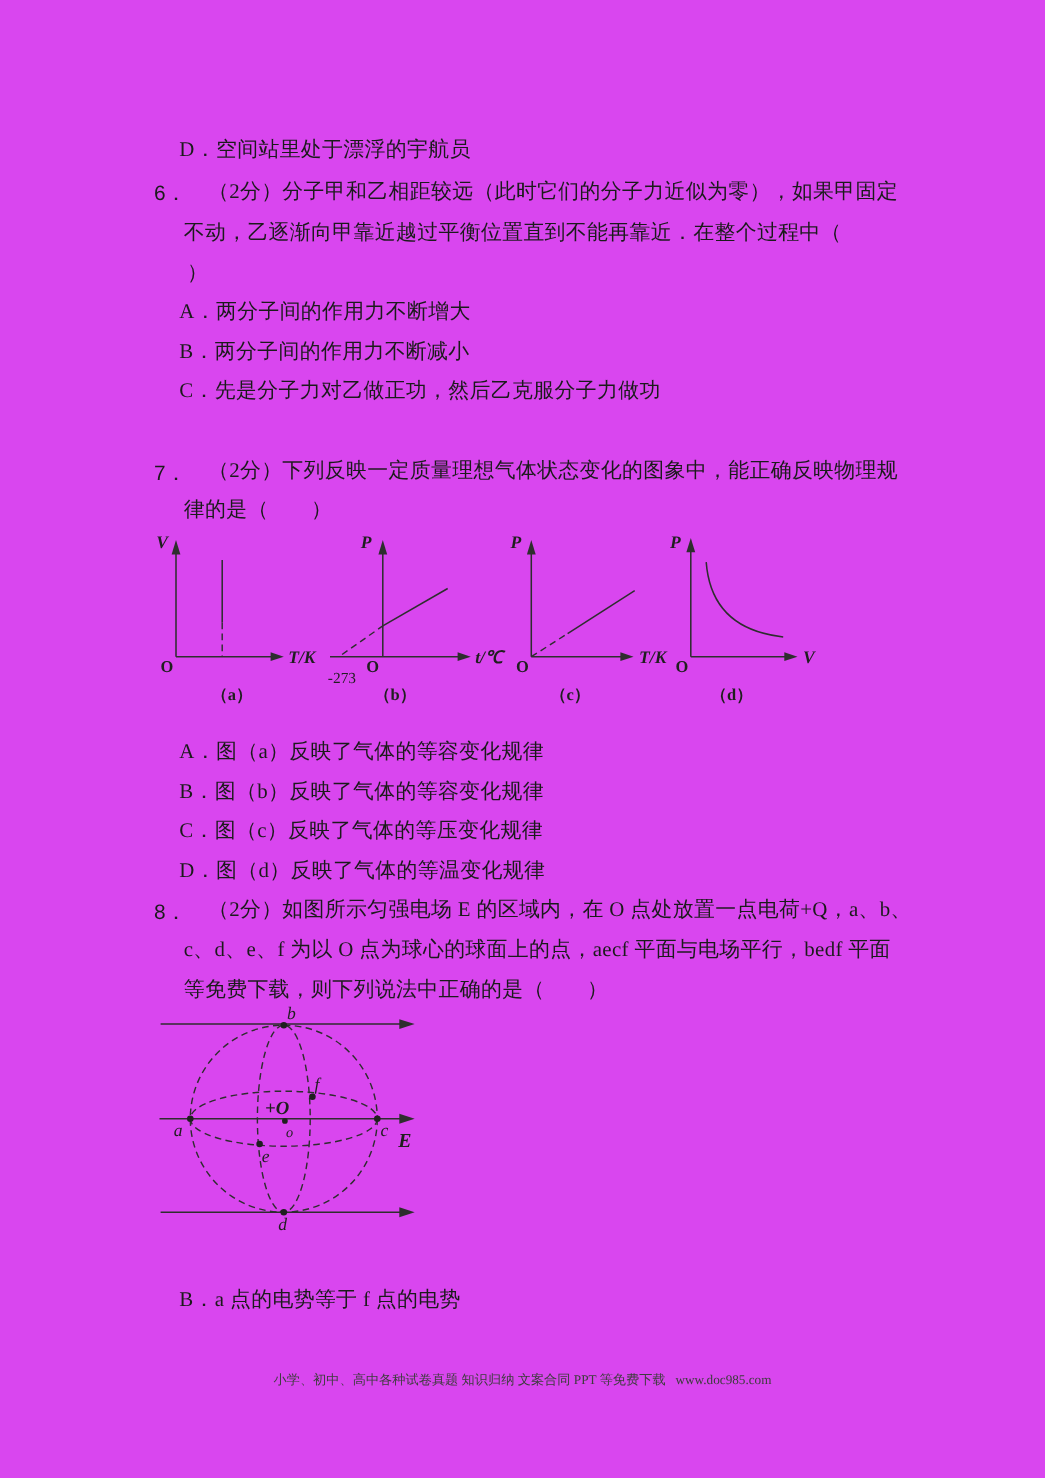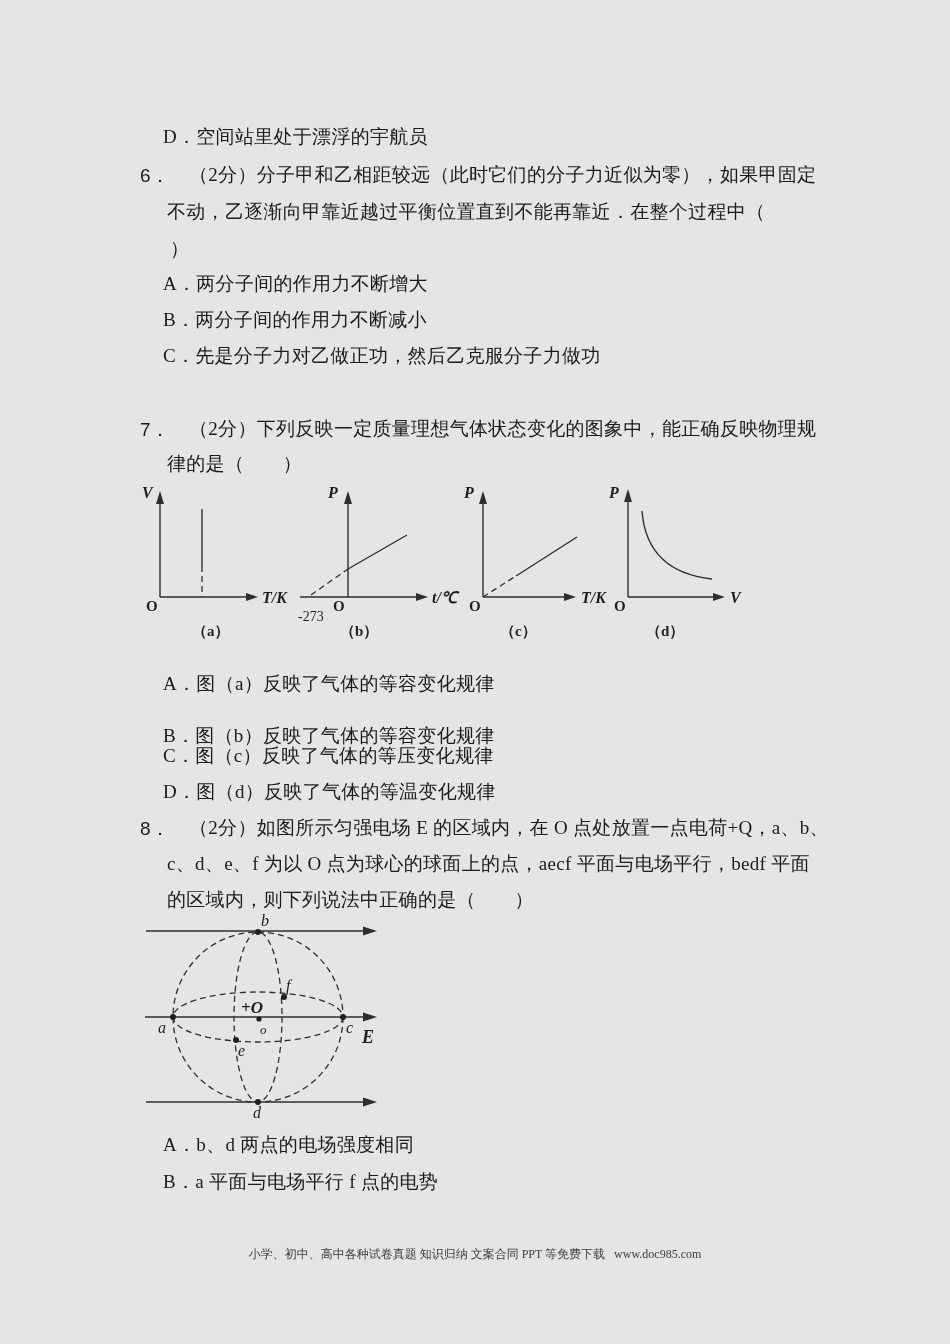--- a/index.html
+++ b/index.html
@@ -1,19 +1,19 @@
 <!DOCTYPE html>
 <html><head>
 <meta charset="utf-8">
 <style>
   html,body { margin:0; padding:0; background:#ffffff; }
   .page {
     position:relative;
     width:950px; height:1344px;
-    background:#e5e5e5;
+    background:#d946ef;
     font-family:"Liberation Serif", serif;
     color:#1b1b1b;
     overflow:hidden;
   }
   .line {
     position:absolute;
     white-space:pre;
     font-size:19px;
     line-height:24px;
     letter-spacing:0.3px;
@@ -109,28 +109,28 @@
       <polygon class="arrow" points="595,119 583,115 583,123"></polygon>
       <path class="stroke" d="M 512,33 C 515,72 537,96 582,101"></path>
       <text class="axlbl" x="479" y="20">P</text>
       <text class="axlbl" x="600" y="125">V</text>
       <text class="olbl" x="484" y="133">O</text>
       <text class="cap" x="516" y="158">（d）</text>
     </g>
   </svg>
 
   <div class="line opt" style="left:163px; top:672px;">A．图（a）反映了气体的等容变化规律</div>
-  <div class="line opt" style="left:163px; top:708px;margin-top:16px;">B．图（b）反映了气体的等容变化规律</div>
+  <div class="line opt" style="left:163px; top:708px;">B．图（b）反映了气体的等容变化规律</div>
   <div class="line opt" style="left:163px; top:744px;">C．图（c）反映了气体的等压变化规律</div>
   <div class="line opt" style="left:163px; top:780px;">D．图（d）反映了气体的等温变化规律</div>
 
   <div class="qnum" style="left:140px; top:816px;">8．</div>
   <div class="line" style="left:189px; top:816px;">（2分）如图所示匀强电场 E 的区域内，在 O 点处放置一点电荷+Q，a、b、</div>
   <div class="line" style="left:167px; top:852px;">c、d、e、f 为以 O 点为球心的球面上的点，aecf 平面与电场平行，bedf 平面</div>
-  <div class="line" style="left:167px; top:888px;">的区域内，则下列说法中正确的是（　　）</div>
+  <div class="line" style="left:167px; top:888px;">等免费下载，则下列说法中正确的是（　　）</div>
 
   <svg style="position:absolute; left:135px; top:912px;" width="300" height="218" viewBox="0 0 300 218">
 
     <g>
       <line class="stroke" x1="11" y1="19" x2="229" y2="19"></line>
       <polygon class="arrow" points="242,19 228,14.5 228,23.5"></polygon>
       <line class="stroke" x1="10" y1="105" x2="229" y2="105"></line>
       <polygon class="arrow" points="242,105 228,100.5 228,109.5"></polygon>
       <line class="stroke" x1="11" y1="190" x2="229" y2="190"></line>
       <polygon class="arrow" points="242,190 228,185.5 228,194.5"></polygon>
@@ -154,18 +154,17 @@
     <text class="ptlbl" x="118" y="206">d</text>
     <text class="ptlbl" x="23" y="121">a</text>
     <text class="ptlbl" x="211" y="121">c</text>
     <text class="ptlbl" x="103" y="144">e</text>
     <text class="ptlbl" x="151" y="79">f</text>
     <text class="ptlbl" style="font-weight:bold; font-size:17px" x="106" y="101">+O</text>
     <text class="ptlbl" style="font-size:13px" x="125" y="122">o</text>
     <text class="ptlbl" style="font-weight:bold; font-size:18px" x="227" y="131">E</text>
   </svg>
 
-  <div class="line opt" style="left:163px; top:1133px;">A．b、d 两点的电场强度相同</div>
-  <div class="line opt" style="left:163px; top:1170px;">B．a 平面与电场平行 f 点的电势</div>
+  <div class="line opt" style="left:163px; top:1170px;">B．a 点的电势等于 f 点的电势</div>
 
   <div class="footer" style="top:1246px;">小学、初中、高中各种试卷真题 知识归纳 文案合同 PPT 等免费下载   www.doc985.com</div>
 
 </div>
 
 </body></html>

